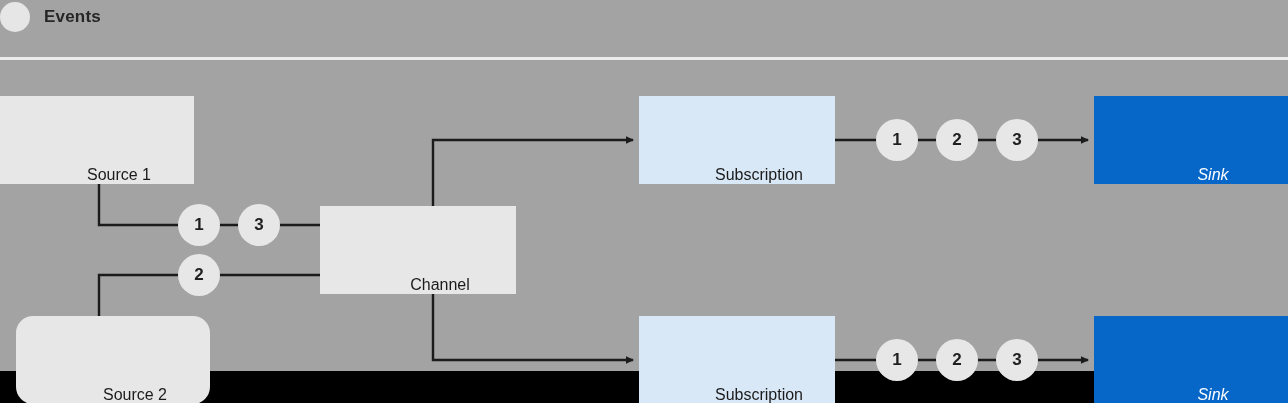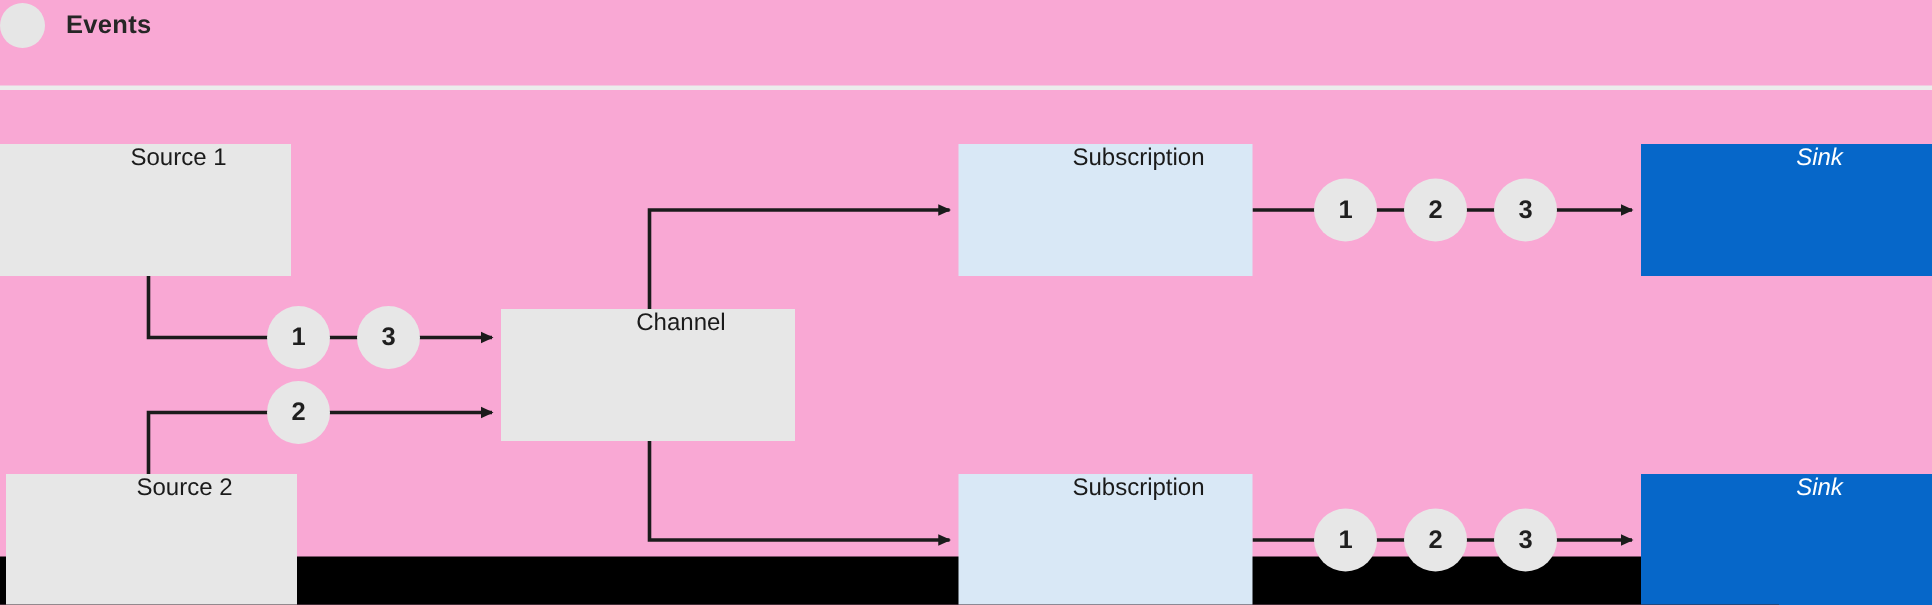--- a/index.html
+++ b/index.html
@@ -11,21 +11,21 @@
     width: 1288px;
     height: 403px;
     overflow: hidden;
     font-family: "Liberation Sans", sans-serif;
     color: #1b1b1b;
   }
   #stage {
     position: relative;
     width: 1288px;
     height: 371px;
-    background: #f9a8d4;
+    background: #a3a3a3;
   }
 
   
   .legend {
     position: absolute;
     left: 0px;
     top: 2px;
     display: flex;
     align-items: center;
     gap: 14px;
@@ -61,34 +61,34 @@
     left: 0;
     top: 0;
     width: 1288px;
     height: 403px;
   }
 
   
   .node {
     position: absolute;
     display: flex;
-    align-items: flex-start;
+    align-items: flex-end;
     justify-content: center;
     box-sizing: border-box;
     font-size: 16px;
     line-height: 1.2;
     padding-left: 44px;
   }
   .node-grey  { background: #e7e7e7; color: #1b1b1b; }
   .node-light { background: #d9e8f6; color: #1b1b1b; }
   .node-blue  { background: #0667c9; color: #ffffff; font-style: italic; }
 
   #source-1      { left: 0px;    top: 96px;  width: 194px; height: 88px; }
-  #source-2      { left: 4px;    top: 316px; width: 194px; height: 88px; }
-  #channel       { left: 334px;  top: 206px; width: 196px; height: 88px; }
+  #source-2      { left: 16px;    top: 316px; width: 194px; height: 88px; border-radius: 17px; }
+  #channel       { left: 320px;  top: 206px; width: 196px; height: 88px; }
   #subscription-1{ left: 639px;  top: 96px;  width: 196px; height: 88px; }
   #subscription-2{ left: 639px;  top: 316px; width: 196px; height: 88px; }
   #sink-1        { left: 1094px; top: 96px;  width: 194px; height: 88px; }
   #sink-2        { left: 1094px; top: 316px; width: 194px; height: 88px; }
 
   
   .token {
     position: absolute;
     width: 42px;
     height: 42px;

